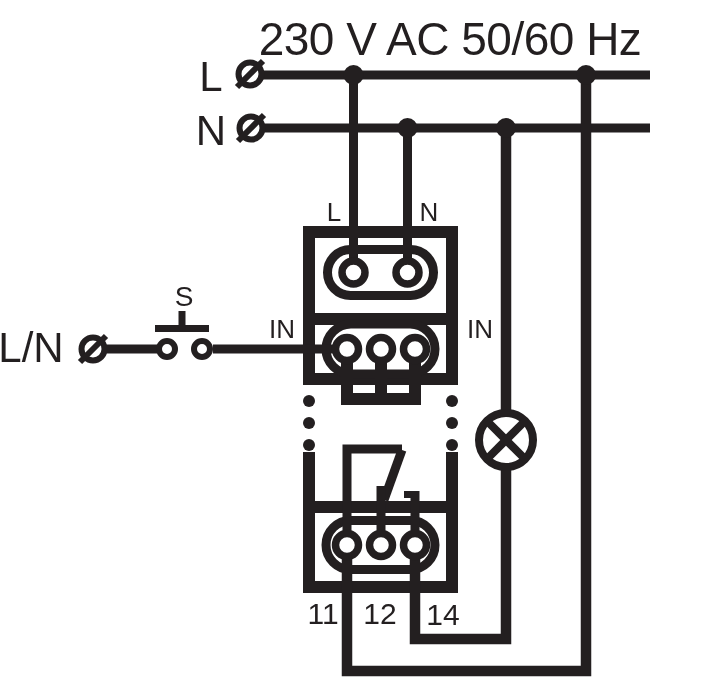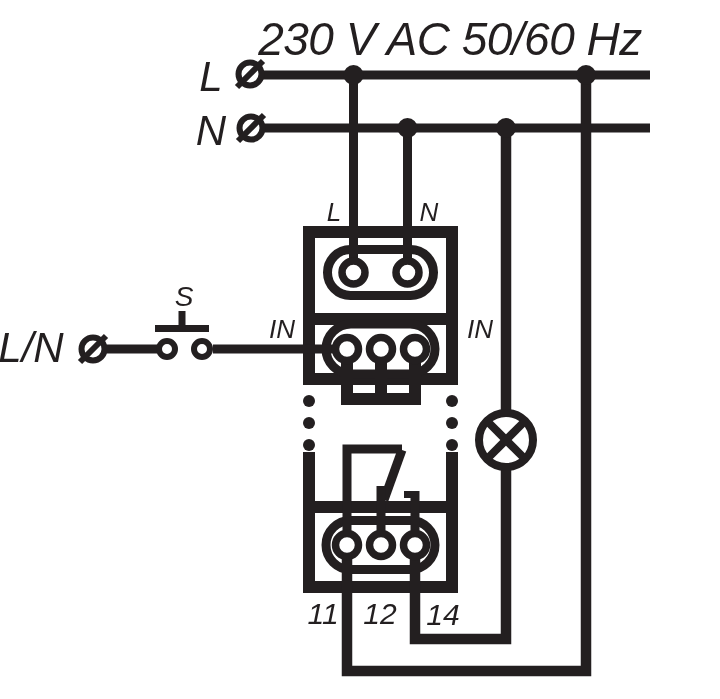--- a/index.html
+++ b/index.html
@@ -1,17 +1,17 @@
 <!DOCTYPE html>
 <html style="--line: #231f20; --bg: #ffffff;"><head>
 <meta charset="utf-8">
 <style>
   :root { --line:#231f20; --bg:#ffffff; }
   html,body { margin:0; padding:0; background:var(--bg); }
-  .stage { position:relative; width:650px; height:699px; background:var(--bg); overflow:hidden;font-style:italic; }
+  .stage { position:relative; width:650px; height:699px; background:var(--bg); overflow:hidden; }
   svg text { font-family:"Liberation Sans","DejaVu Sans",sans-serif; fill:var(--line); }
   .wire   { stroke:var(--line); stroke-width:9;  fill:none; stroke-linecap:butt; }
   .wireB  { stroke:var(--line); stroke-width:10.5; fill:none; stroke-linejoin:miter; }
   .boxline{ stroke:var(--line); stroke-width:12; fill:none; stroke-linejoin:miter; }
   .stadium{ stroke:var(--line); stroke-width:9;  fill:var(--bg); }
   .term   { stroke:var(--line); stroke-width:7.5; fill:var(--bg); }
   .screw  { stroke:var(--line); stroke-width:6;  fill:var(--bg); }
   .slash  { stroke:var(--line); stroke-width:6;  stroke-linecap:butt; }
   .swc    { stroke:var(--line); stroke-width:6;  fill:var(--bg); }
   .thin   { stroke:var(--line); stroke-width:7;  stroke-linecap:butt; }

